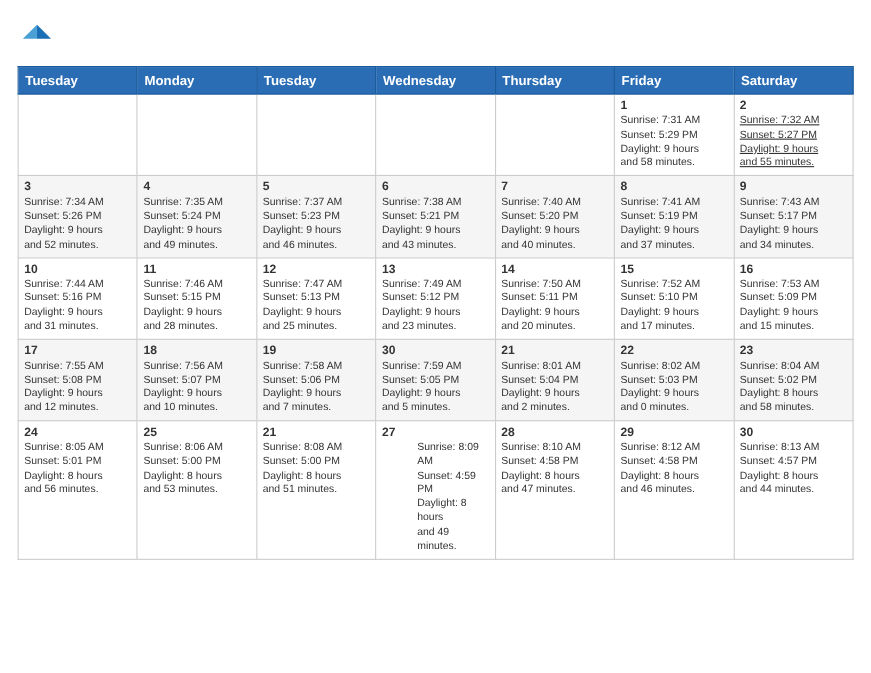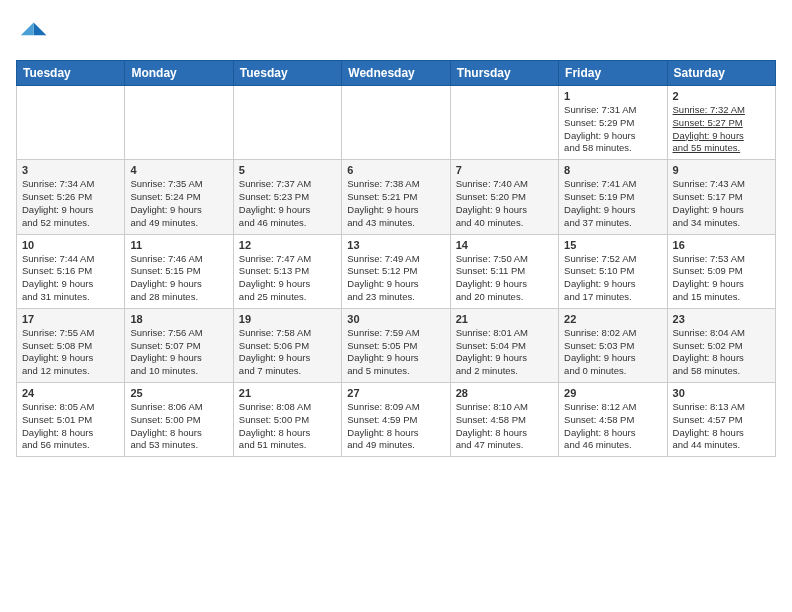--- a/index.html
+++ b/index.html
@@ -312,21 +312,21 @@
         </td>
         <td>
           <div class="day-number">21</div>
           <div class="day-info" style="white-space: pre-line;">Sunrise: 8:08 AM
 Sunset: 5:00 PM
 Daylight: 8 hours
 and 51 minutes.</div>
         </td>
         <td>
           <div class="day-number">27</div>
-          <div class="day-info" style="white-space: pre-line;">Sunrise: 8:09 AM
+          <div class="day-info" style="white-space: pre-line; margin-left: 32px;">Sunrise: 8:09 AM
 Sunset: 4:59 PM
 Daylight: 8 hours
 and 49 minutes.</div>
         </td>
         <td>
           <div class="day-number">28</div>
           <div class="day-info" style="white-space: pre-line;">Sunrise: 8:10 AM
 Sunset: 4:58 PM
 Daylight: 8 hours
 and 47 minutes.</div>

